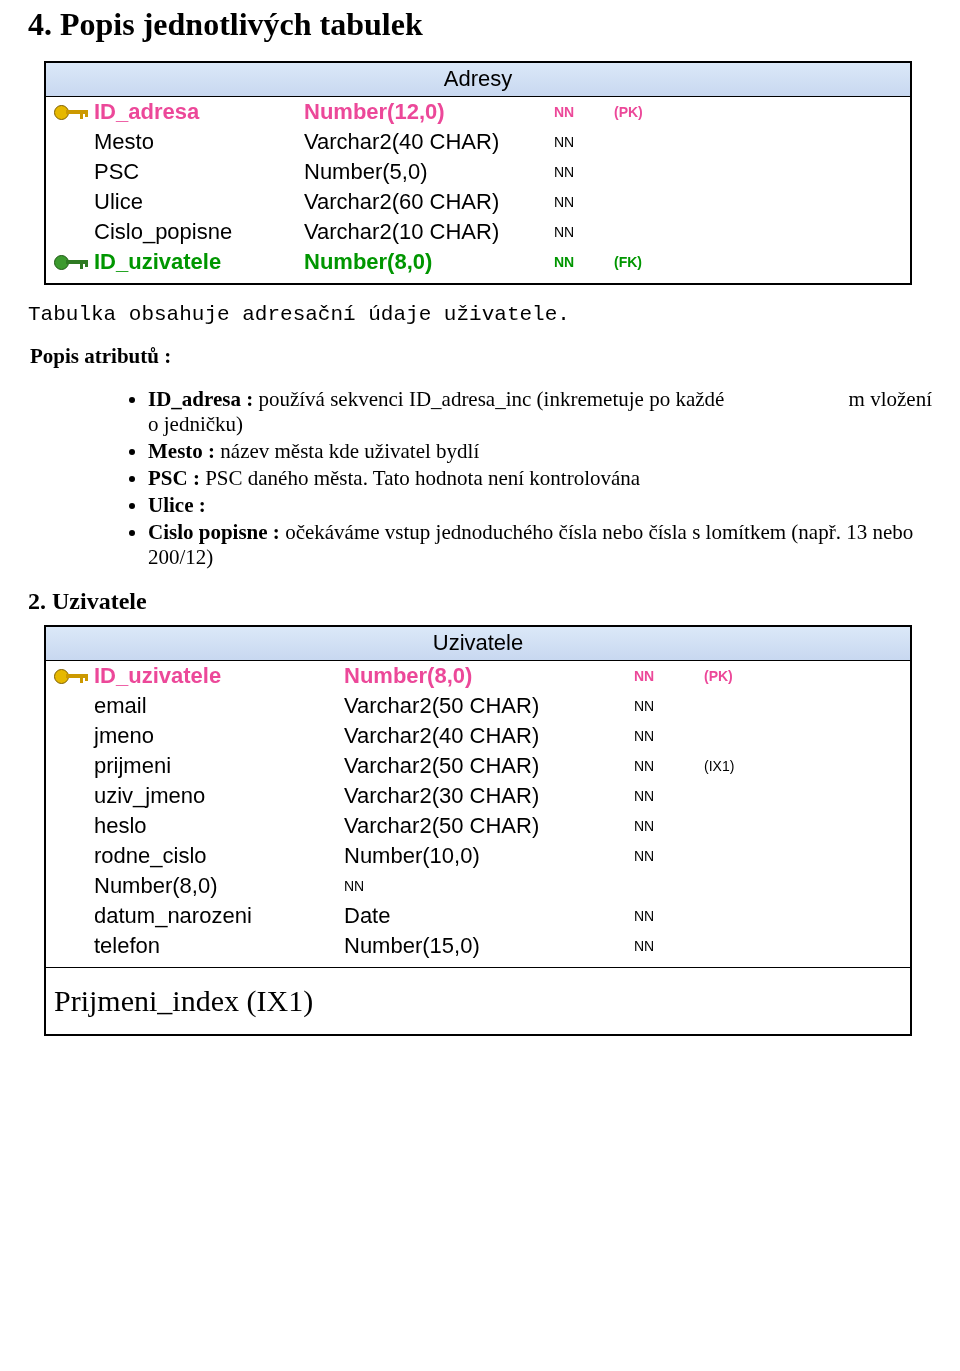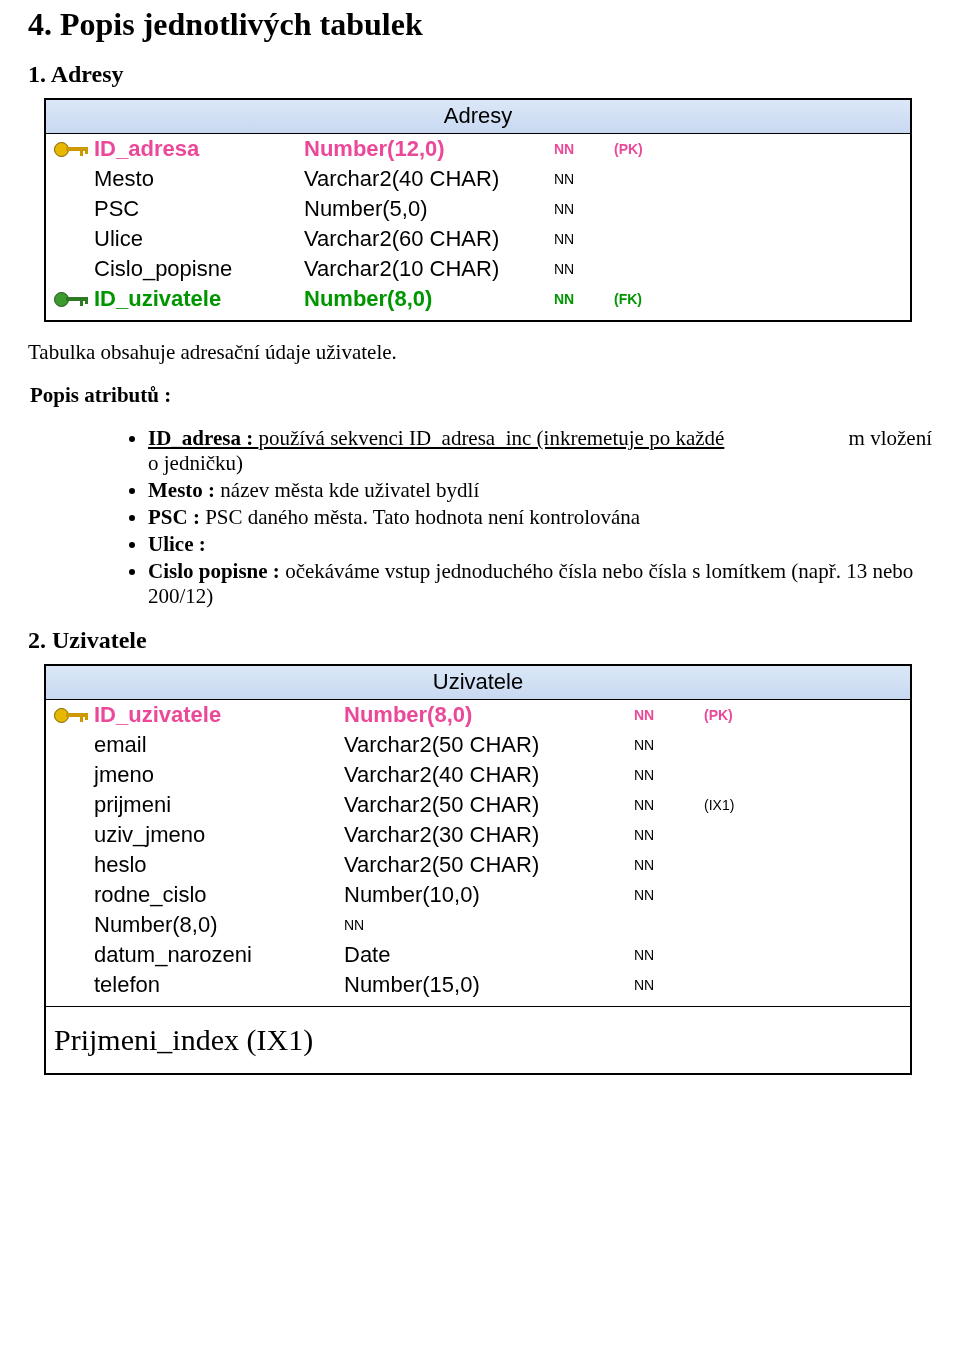--- a/index.html
+++ b/index.html
@@ -8,29 +8,29 @@
     font-family:"Times New Roman", serif;
     color:#000;
     background:#fff;
   }
   .page { padding:6px 28px 30px 28px; }
 
   h1.section-title { font-size:32px; font-weight:bold; margin:0 0 18px 0; }
   h2.sub-title { font-size:24px; font-weight:bold; margin:0 0 10px 0; }
 
   .indent-1 { margin-left:76px; }
-  .indent-2 { margin-left:130px; }
+  .indent-2 { margin-left:130px;font-family:Liberation Mono, monospace; }
 
   .para { font-size:21px; margin:18px 0 18px 0; }
   .bold { font-weight:bold; }
 
   ul.attrs { list-style:disc; margin:0 0 0 40px; padding:0; font-size:21px; }
   ul.attrs li { margin:2px 0; }
   .hang { display:flex; justify-content:space-between; }
-  .hang .main { flex:1 1 auto;text-decoration:underline; }
+  .hang .main { flex:1 1 auto; }
   .hang .tail { flex:0 0 auto; padding-left:40px; }
 
   
   .db-table {
     margin:4px 20px 0 16px;
     border:2.5px solid #000;
     font-family:Arial, Helvetica, sans-serif;
     font-size:22px;
     background:#fff;
   }
@@ -75,21 +75,20 @@
   
   .db-table .rows { }
 </style>
 </head>
 <body>
 
 <div class="page">
 
   <h1 class="section-title">4. Popis jednotlivých tabulek</h1>
 
-  <h2 class="sub-title indent-1">1. Adresy</h2>
 
   <div class="db-table">
     <div class="title">Adresy</div>
     <div class="rows" id="table1-rows">
         <div class="db-row pk">
           <span>
             <div class="key-icon yellow">
               <div class="bow"></div>
               <div class="shaft"></div>
               <div class="t1"></div>

